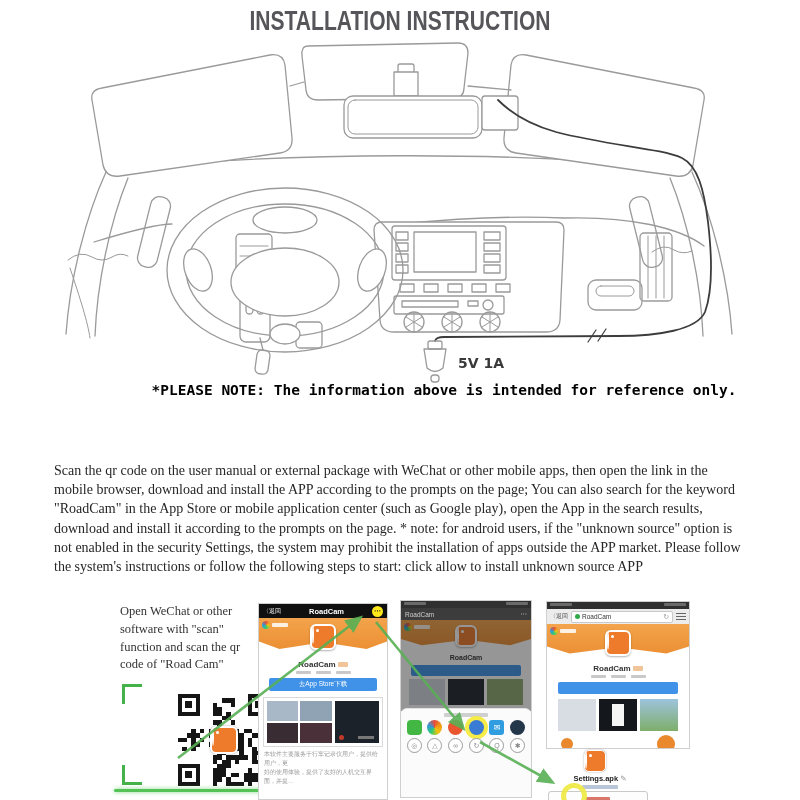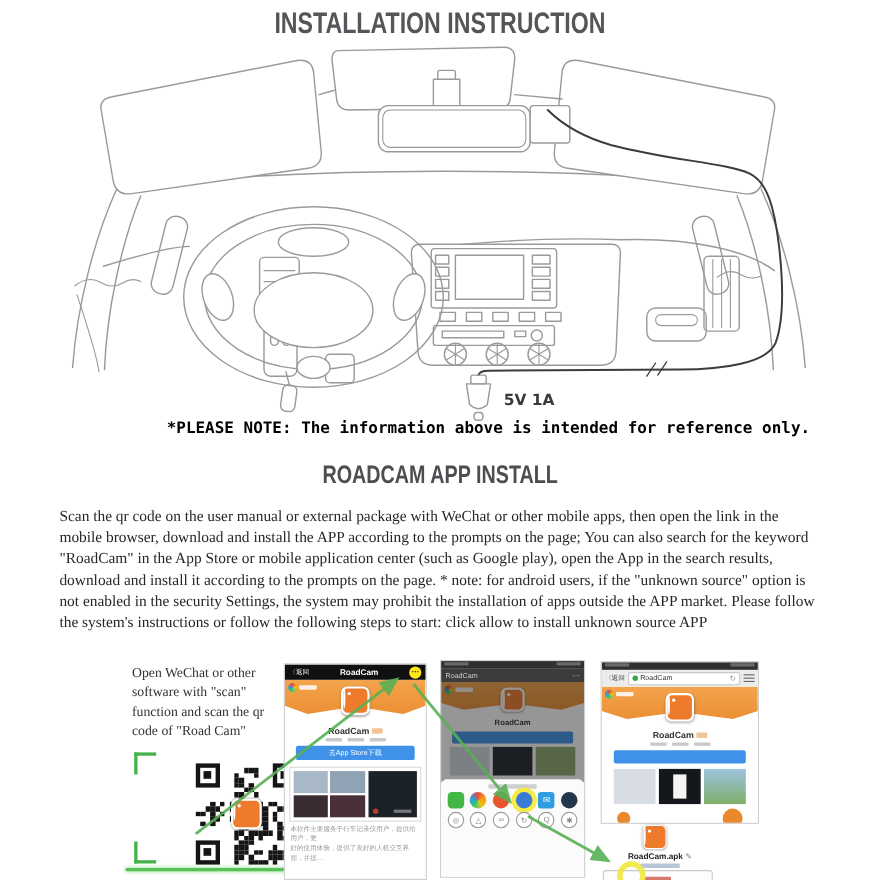--- a/index.html
+++ b/index.html
@@ -197,21 +197,20 @@
 
     <g>
       <rect x="388" y="303" width="14" height="8" rx="2"></rect>
       <path d="M384,311 L406,311 L403,330 Q395,337 387,330 Z"></path>
       <rect x="391" y="337" width="8" height="7" rx="3"></rect>
     </g>
     <text x="418" y="330" font-size="14" font-weight="bold" fill="#3a3a3a" stroke="none" font-family="DejaVu Sans, sans-serif">5V 1A</text>
   </svg>
 
   <div id="note">*PLEASE NOTE: The information above is intended for reference only.</div>
-  <div id="sec2" class="hd"><span>ROADCAM APP INSTALL</span></div>
   <div id="para">Scan the qr code on the user manual or external package with WeChat or other mobile apps, then open the link in the mobile browser, download and install the APP according to the prompts on the page; You can also search for the keyword "RoadCam" in the App Store or mobile application center (such as Google play), open the App in the search results, download and install it according to the prompts on the page. * note: for android users, if the "unknown source" option is not enabled in the security Settings, the system may prohibit the installation of apps outside the APP market. Please follow the system's instructions or follow the following steps to start: click allow to install unknown source APP</div>
 
   <div id="steps">
 
     <div id="scanTxt">Open WeChat or other software with "scan" function and scan the qr code of "Road Cam"</div>
 
     <span class="corner c-tl"></span>
     <span class="corner c-tr"></span>
     <span class="corner c-bl"></span>
     <span class="corner c-br"></span>
@@ -802,21 +801,21 @@
           </i>
         <i style="width:38px;height:32px;background:linear-gradient(#9dc3de,#7fae6a)"></i>
       </div>
       <div class="oc-row">
         <span class="oc" style="width:12px;height:12px"></span>
         <span class="oc" style="width:18px;height:18px"></span>
       </div>
     </div>
 
     <span id="apkIco"><span class="camg" style="margin-top:3.5px"><i></i></span></span>
-    <div id="apkName"><span>RoadCam.apk</span> <span class="pen">✎</span></div>
+    <div id="apkName"><span>Settings.apk</span> <span class="pen">✎</span></div>
     <span id="apkVer"></span>
     <div id="apkBtn">
         <i></i>
       </div>
     <span class="yring" style="left:561px;top:185px"></span>
 
     <svg id="arrows" width="800" height="202" viewBox="0 0 800 202">
       <defs>
         <marker id="ah" markerWidth="8" markerHeight="8" refX="5.5" refY="3" orient="auto">
           <path d="M0,0 L7,3 L0,6 Z" fill="#58b055"></path>

